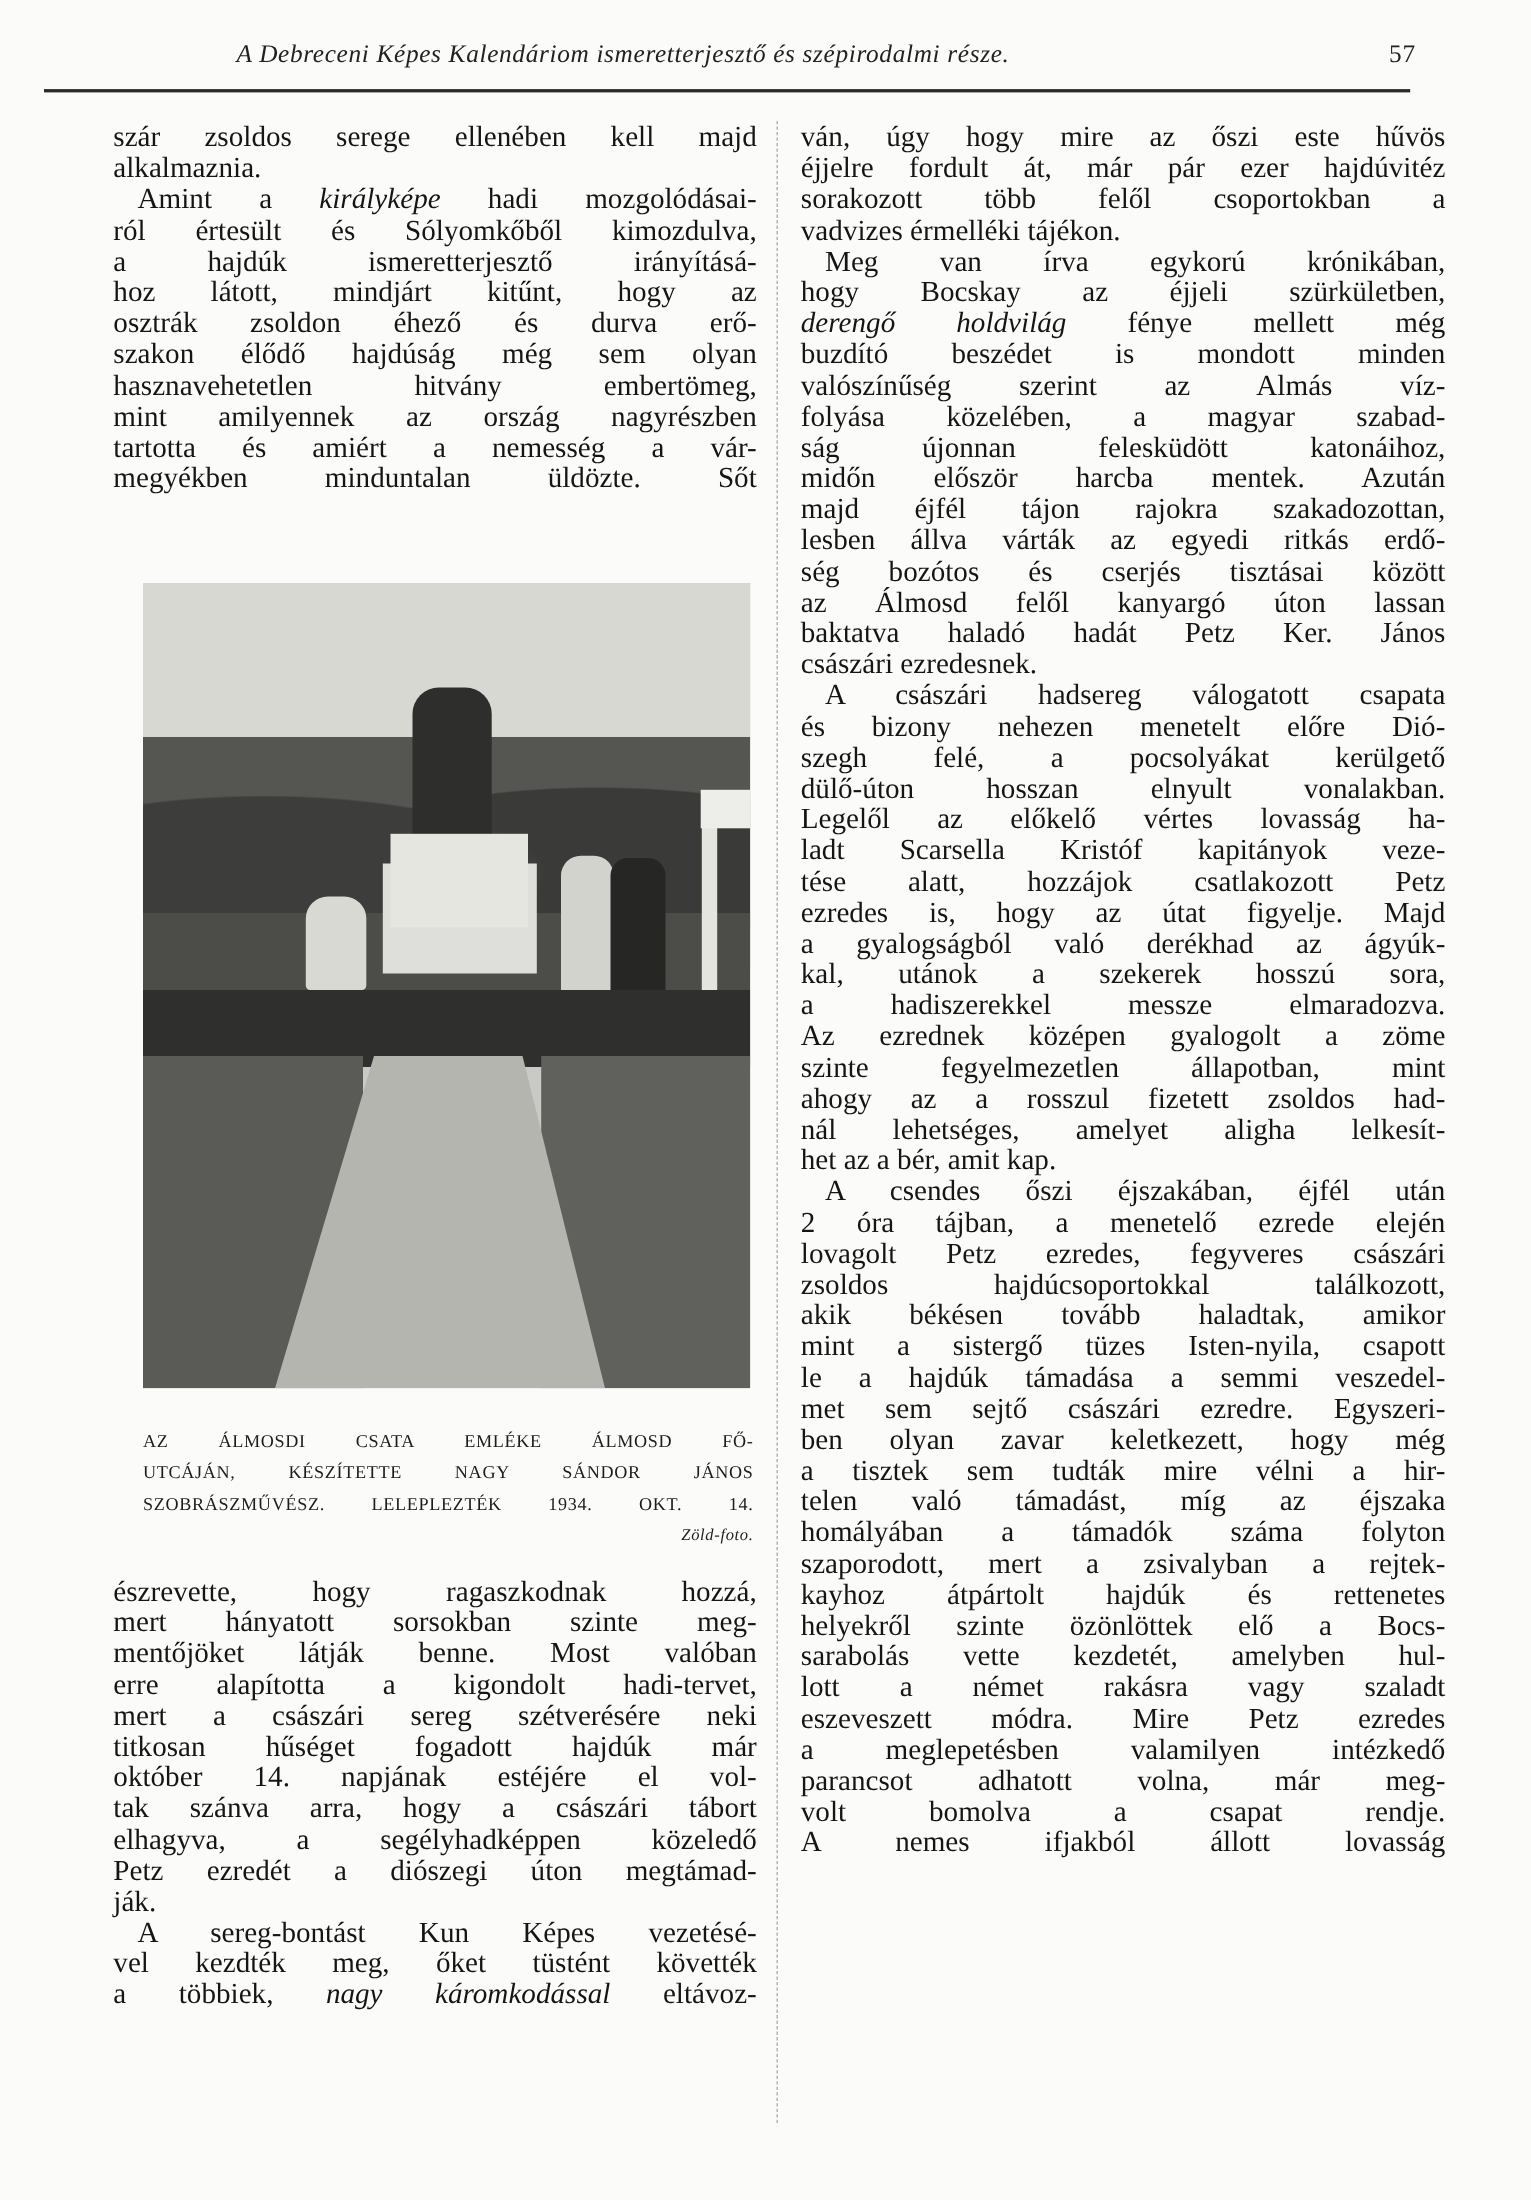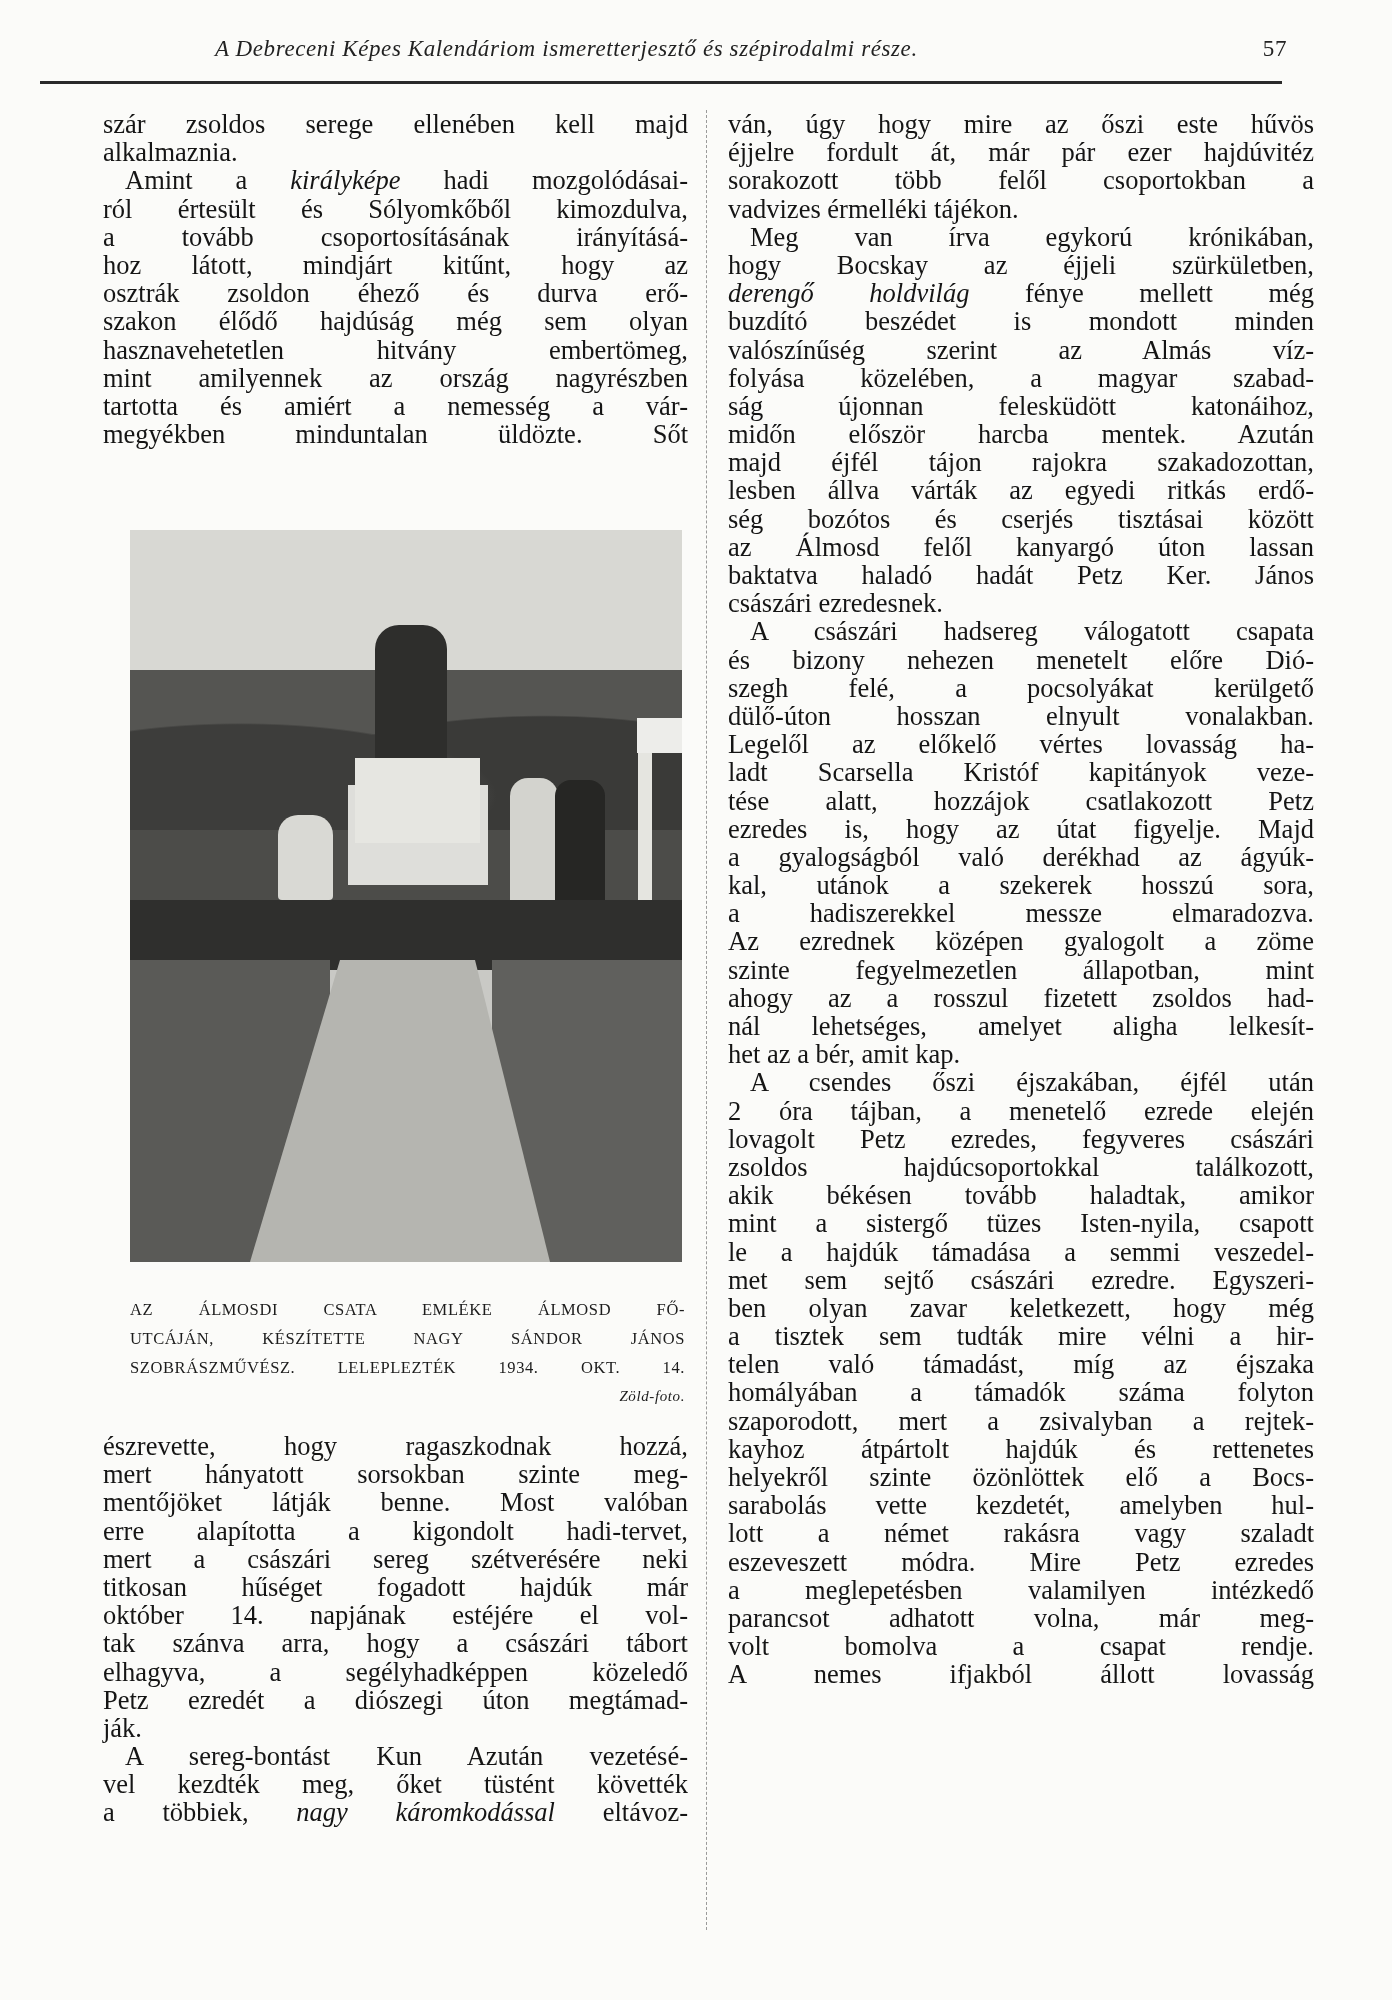--- a/index.html
+++ b/index.html
@@ -82,21 +82,21 @@
   <span class="page-no">57</span>
 </div>
 <div class="head-rule"></div>
 <div class="col-divider"></div>
 
 <div class="column col-left" id="left-top">
     <span class="line">szár zsoldos serege ellenében kell majd</span>
     <span class="line last">alkalmaznia.</span>
     <span class="line indent"><span>Amint a </span><span class="i">királyképe</span><span> hadi mozgolódásai-</span></span>
     <span class="line">ról értesült és Sólyomkőből kimozdulva,</span>
-    <span class="line">a tovább csoportosításának irányításá-</span>
+    <span class="line">a hajdúk ismeretterjesztő irányításá-</span>
     <span class="line">hoz látott, mindjárt kitűnt, hogy az</span>
     <span class="line">osztrák zsoldon éhező és durva erő-</span>
     <span class="line">szakon élődő hajdúság még sem olyan</span>
     <span class="line">hasznavehetetlen hitvány embertömeg,</span>
     <span class="line">mint amilyennek az ország nagyrészben</span>
     <span class="line">tartotta és amiért a nemesség a vár-</span>
     <span class="line">megyékben minduntalan üldözte. Sőt</span>
   </div>
 
 <div class="figure">
@@ -129,21 +129,21 @@
     <span class="line">mert hányatott sorsokban szinte meg-</span>
     <span class="line">mentőjöket látják benne. Most valóban</span>
     <span class="line">erre alapította a kigondolt hadi-tervet,</span>
     <span class="line">mert a császári sereg szétverésére neki</span>
     <span class="line">titkosan hűséget fogadott hajdúk már</span>
     <span class="line">október 14. napjának estéjére el vol-</span>
     <span class="line">tak szánva arra, hogy a császári tábort</span>
     <span class="line">elhagyva, a segélyhadképpen közeledő</span>
     <span class="line">Petz ezredét a diószegi úton megtámad-</span>
     <span class="line last">ják.</span>
-    <span class="line indent">A sereg-bontást Kun Azután vezetésé-</span>
+    <span class="line indent">A sereg-bontást Kun Képes vezetésé-</span>
     <span class="line">vel kezdték meg, őket tüstént követték</span>
     <span class="line"><span>a többiek, </span><span class="i">nagy káromkodással</span><span> eltávoz-</span></span>
   </div>
 
 <div class="column col-right" id="right-col">
     <span class="line">ván, úgy hogy mire az őszi este hűvös</span>
     <span class="line">éjjelre fordult át, már pár ezer hajdúvitéz</span>
     <span class="line">sorakozott több felől csoportokban a</span>
     <span class="line last">vadvizes érmelléki tájékon.</span>
     <span class="line indent">Meg van írva egykorú krónikában,</span>

